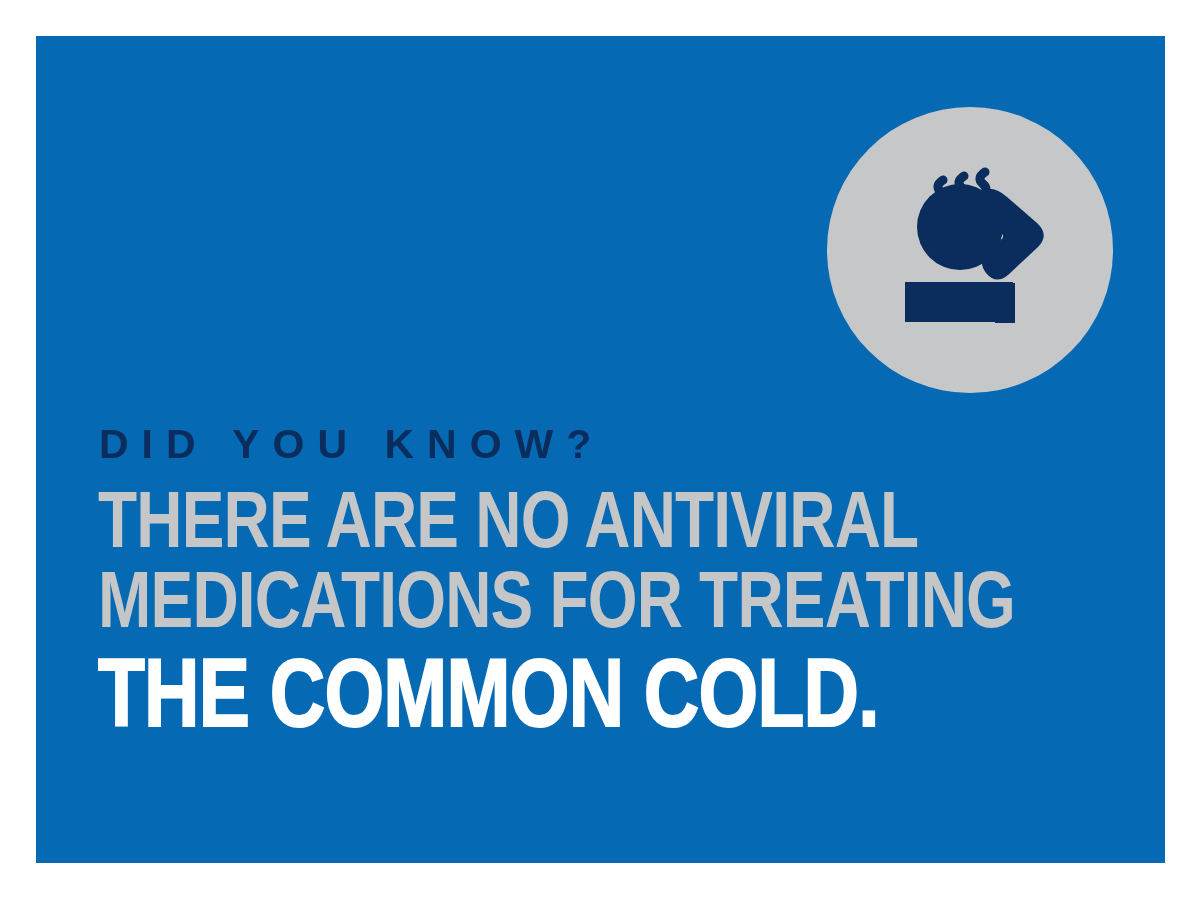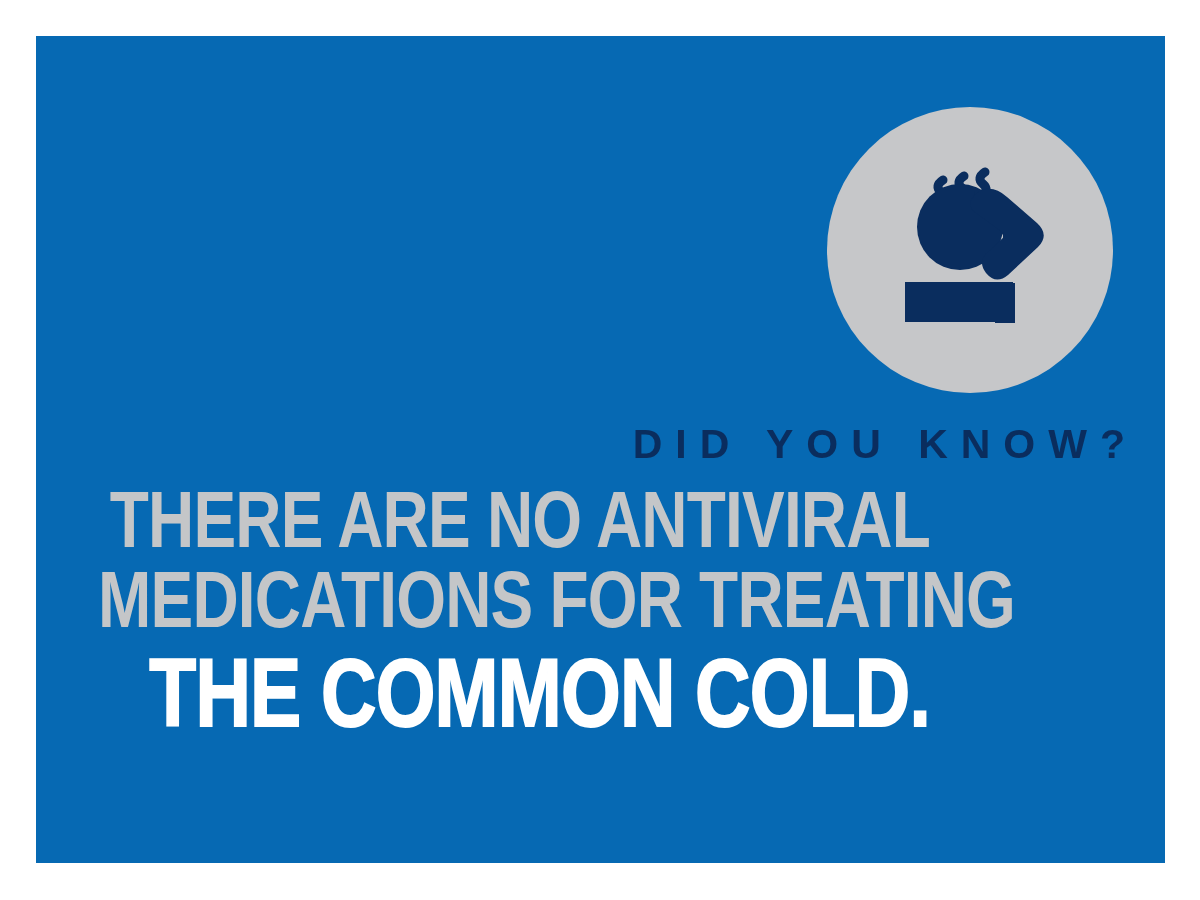--- a/index.html
+++ b/index.html
@@ -42,21 +42,20 @@
     width: 100%;
     height: 100%;
   }
 
   
   #headline-block {
     position: absolute;
     left: 62px;    
     top: 388px;    
     width: 1040px;
-    text-align: right;
   }
 
   #eyebrow-line {
     color: #0a2d5e;
     font-family: "Liberation Sans", sans-serif;
     font-size: 41px;
     font-weight: bold;
     letter-spacing: 13px;
     line-height: 1;
     margin: 0 0 16px 1px;

